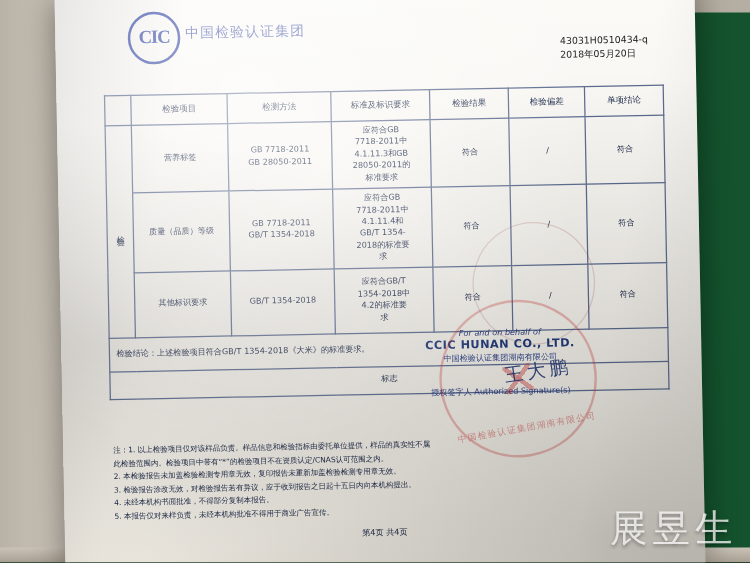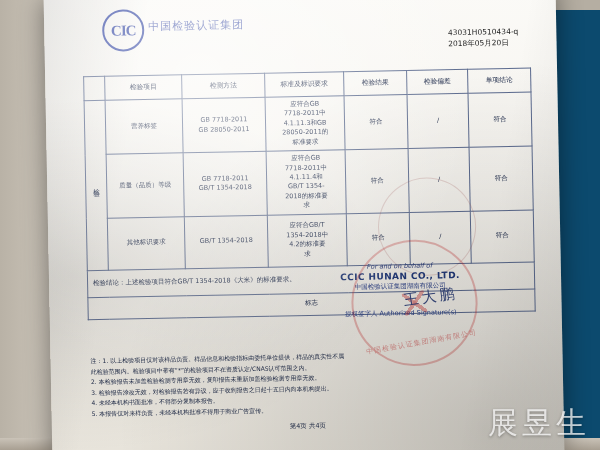--- a/index.html
+++ b/index.html
@@ -5,21 +5,21 @@
   html, body {
     margin: 0;
     padding: 0;
     background: #1a1a1a;
   }
   #page {
     position: relative;
     width: 600px;
     height: 450px;
     overflow: hidden;
-    background: #0c4a6e;
+    background: #14532d;
     font-family: "DejaVu Sans", sans-serif;
   }
   
   #paper {
     position: absolute;
     left: 48px;
     top: -6px;
     width: 512px;
     height: 462px;
     background:

